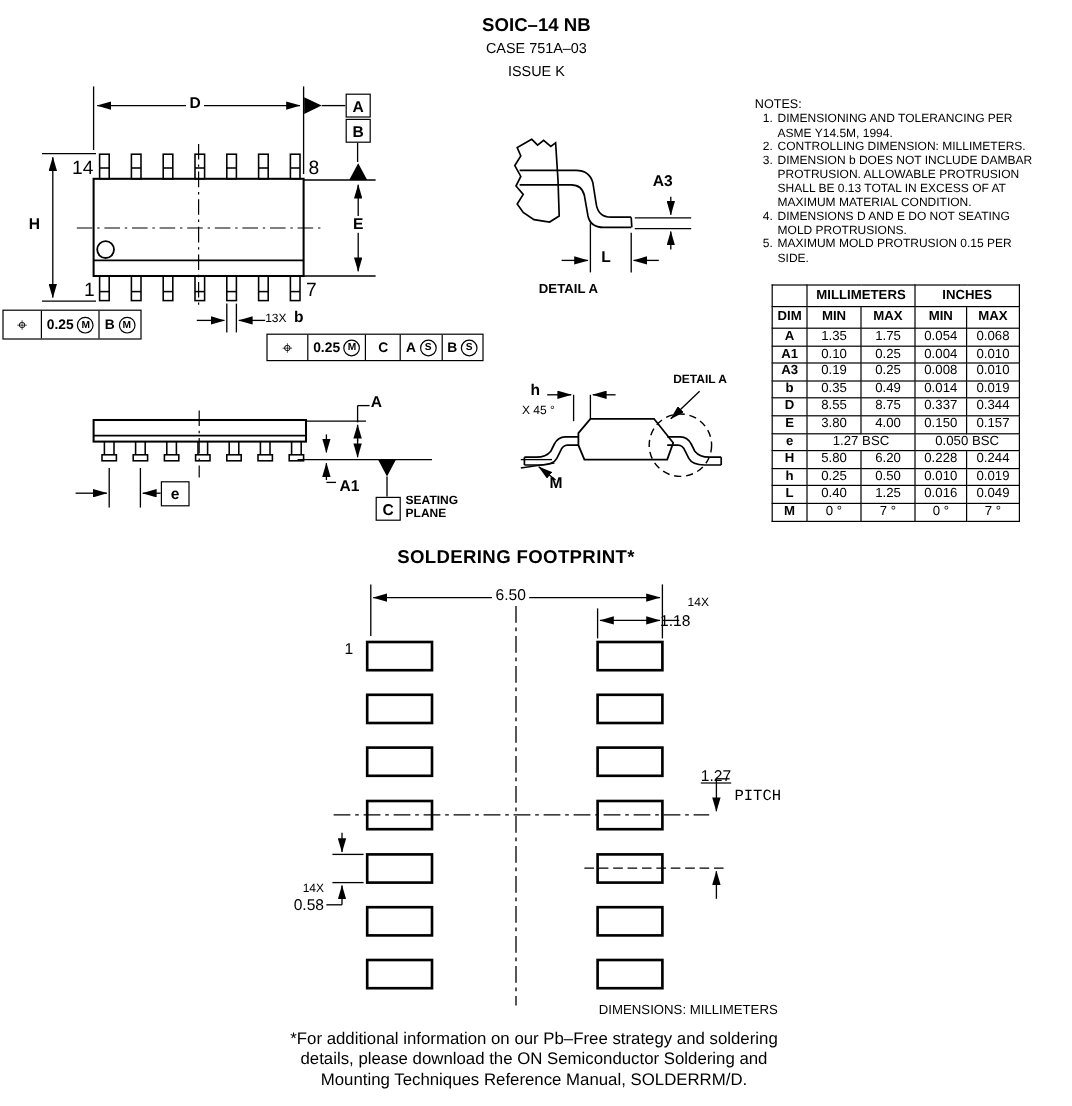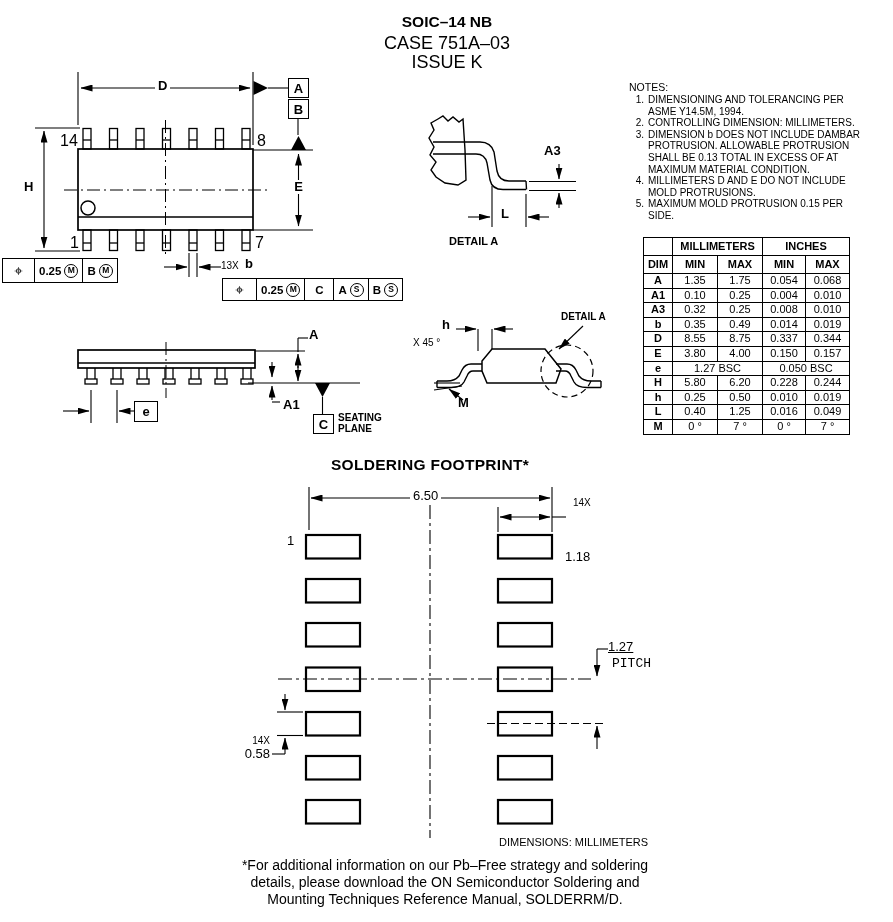--- a/index.html
+++ b/index.html
@@ -5,21 +5,21 @@
   html,body{margin:0;padding:0;background:#fff;}
   .page{position:relative;width:893px;height:922px;background:#fff;overflow:hidden;
         font-family:"Liberation Sans",sans-serif;color:#000;}
   svg.art{position:absolute;left:0;top:0;}
   svg.art *{vector-effect:none;}
   .lbl{position:absolute;color:#000;white-space:pre-line;line-height:1.08;}
   .b15{font-weight:bold;font-size:15.5px;}
   .b13{font-weight:bold;font-size:13px;}
   .b11{font-weight:bold;font-size:11px;}
   .b10{font-weight:bold;font-size:10px;}
-  .r14{font-size:18px;}
+  .r14{font-size:12px;}
   .r13{font-size:13px;text-align:right;}
   .r12{font-size:16px;}
   .r11{font-size:11px;padding-left:12px;}
   .r10{font-size:10px;}
   .ctr{text-align:center;}
   .bgw{background:#fff;padding:0 3px;}
   .dbox{position:absolute;border:1.6px solid #000;box-sizing:border-box;
         display:flex;align-items:center;justify-content:center;
         font-weight:bold;font-size:13px;background:#fff;}
   .fcf{position:absolute;display:flex;border:1.6px solid #000;box-sizing:border-box;
@@ -298,21 +298,21 @@
   <div class="lbl b11" style="left:449px;top:236px;">DETAIL A</div>
 
   <div class="lbl b13" style="left:309px;top:328px;">A</div>
   <div class="lbl b13" style="left:283px;top:398px;">A1</div>
   <div class="dbox" style="left:134px;top:401px;width:24px;height:21px;">e</div>
   <div class="dbox" style="left:313px;top:414px;width:21px;height:20px;">C</div>
   <div class="lbl b10" style="left:338px;top:413px;">SEATING
 PLANE</div>
 
   <div class="lbl b13" style="left:442px;top:318px;">h</div>
-  <div class="lbl r10" style="left:413px;top:338px;">X 45 °</div>
+  <div class="lbl r10" style="left:435px;top:338px;">X 45 °</div>
   <div class="lbl b13" style="left:458px;top:396px;">M</div>
   <div class="lbl b10" style="left:561px;top:312px;">DETAIL A</div>
 
   <table class="dims">
     <colgroup>
         <col style="width:29px">
         <col style="width:45px">
         <col style="width:45px">
         <col style="width:43px">
         <col style="width:44px">
@@ -341,21 +341,21 @@
         </tr>
         <tr>
           <td class="dimcol">A1</td>
           <td>0.10</td>
           <td>0.25</td>
           <td>0.004</td>
           <td>0.010</td>
         </tr>
         <tr>
           <td class="dimcol">A3</td>
-          <td>0.32</td>
+          <td>0.19</td>
           <td>0.25</td>
           <td>0.008</td>
           <td>0.010</td>
         </tr>
         <tr>
           <td class="dimcol">b</td>
           <td>0.35</td>
           <td>0.49</td>
           <td>0.014</td>
           <td>0.019</td>
@@ -423,36 +423,36 @@
       </div>
       <div class="note-item">
         <span class="note-num">3.</span>
         <span class="note-text">DIMENSION b DOES NOT INCLUDE DAMBAR
 PROTRUSION. ALLOWABLE PROTRUSION
 SHALL BE 0.13 TOTAL IN EXCESS OF AT
 MAXIMUM MATERIAL CONDITION.</span>
       </div>
       <div class="note-item">
         <span class="note-num">4.</span>
-        <span class="note-text">MILLIMETERS D AND E DO NOT INCLUDE
+        <span class="note-text">DIMENSIONS D AND E DO NOT SEATING
 MOLD PROTRUSIONS.</span>
       </div>
       <div class="note-item">
         <span class="note-num">5.</span>
         <span class="note-text">MAXIMUM MOLD PROTRUSION 0.15 PER
 SIDE.</span>
       </div>
     </div>
 
   <div class="lbl b15 ctr" style="left:300px;top:457px;width:260px;letter-spacing:.3px;">SOLDERING FOOTPRINT*</div>
   <div class="lbl r13 bgw" style="left:410px;top:489px;">6.50</div>
   <div class="lbl r10" style="left:573px;top:498px;">14X</div>
-  <div class="lbl r13" style="left:565px;top:511px;margin-top:39px;">1.18</div>
+  <div class="lbl r13" style="left:550px;top:511px;">1.18</div>
   <div class="lbl r13" style="left:287px;top:534px;">1</div>
-  <div class="lbl r13" style="left:608px;top:640px;text-decoration:underline;">1.27</div>
+  <div class="lbl r13" style="left:584px;top:640px;text-decoration:underline;">1.27</div>
   <div class="lbl r13" style="left:612px;top:657px;font-family:Liberation Mono, monospace;">PITCH</div>
   <div class="lbl r10" style="left:246px;top:736px;width:24px;text-align:right;">14X</div>
   <div class="lbl r13" style="left:236px;top:747px;width:34px;text-align:right;">0.58</div>
   <div class="lbl r11" style="left:487px;top:837px;">DIMENSIONS: MILLIMETERS</div>
 
   <div class="lbl r14 ctr" style="left:155px;top:857px;width:580px;line-height:17px;font-size:14px;">*For additional information on our Pb–Free strategy and soldering
 details, please download the ON Semiconductor Soldering and
 Mounting Techniques Reference Manual, SOLDERRM/D.</div>
 
 </div>

